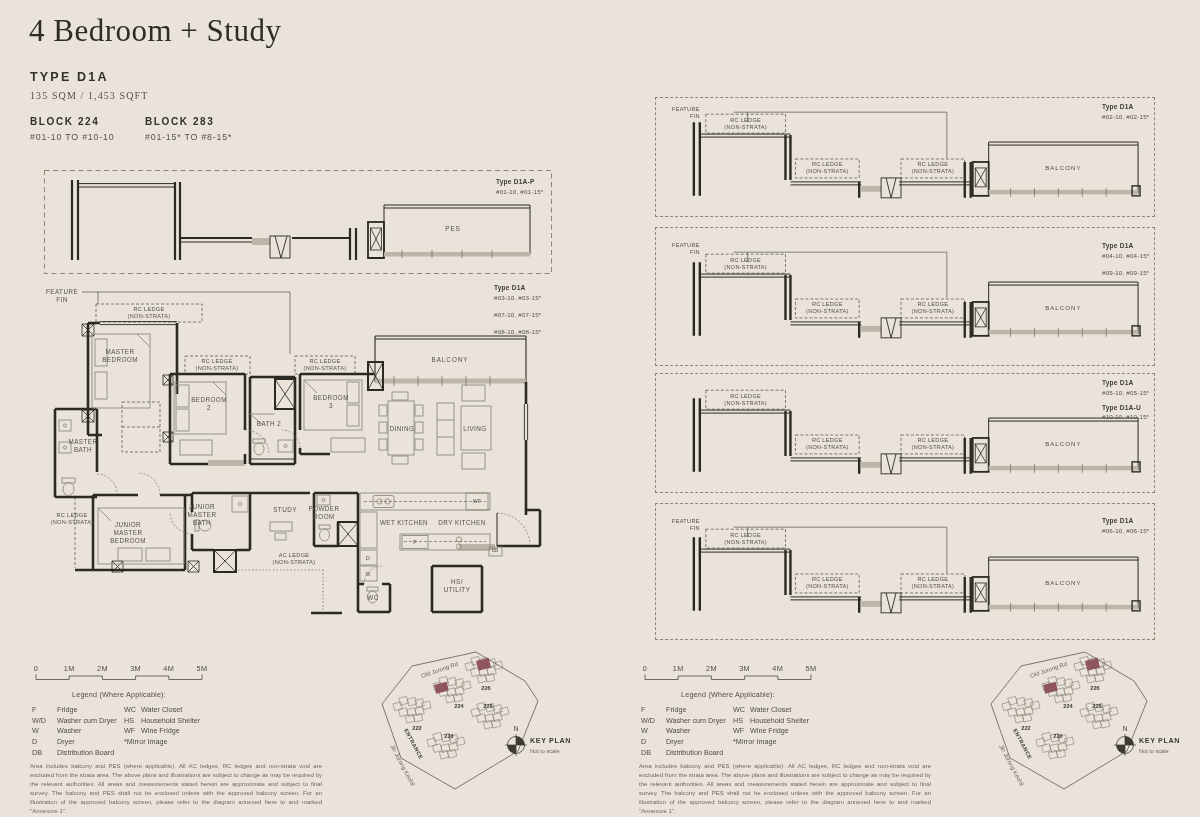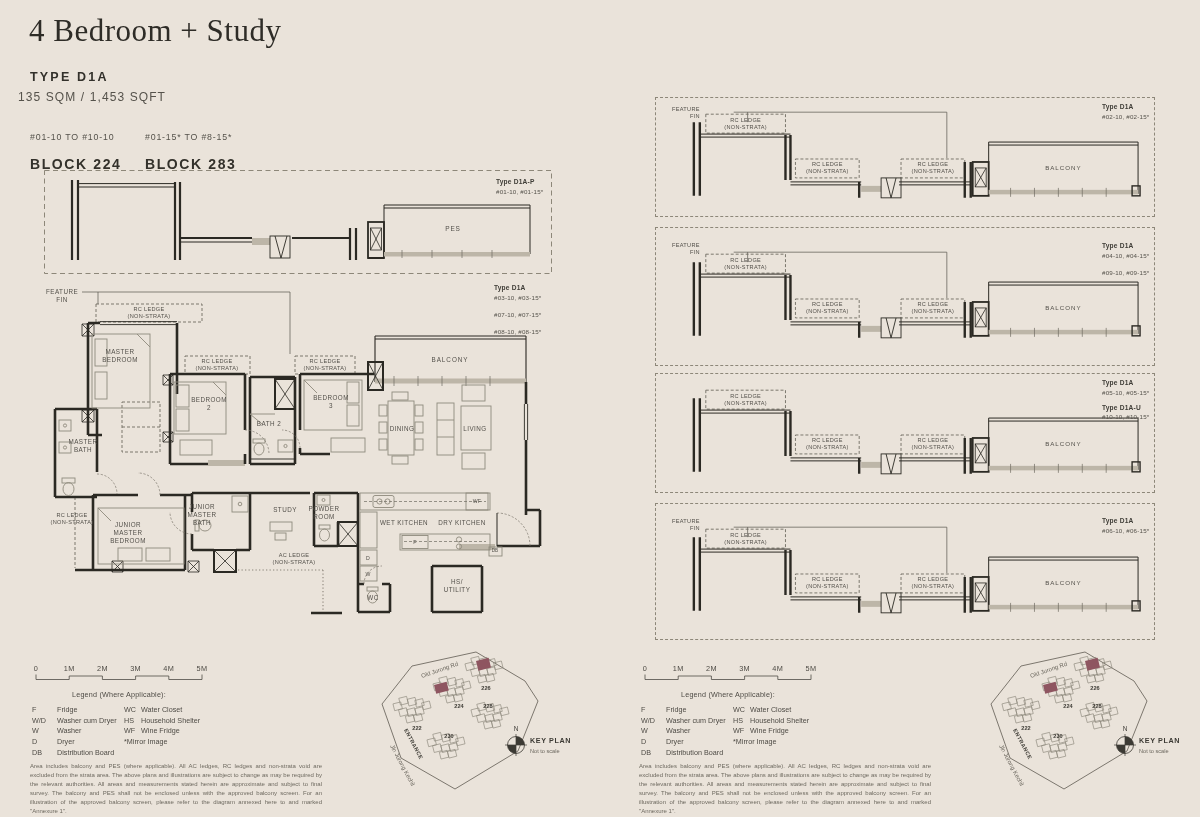--- a/index.html
+++ b/index.html
@@ -1,21 +1,21 @@
 <!DOCTYPE html>
 <html><head>
 <meta charset="utf-8">
 <style>
   html,body{margin:0;padding:0;background:#EAE3DA;}
   .page{position:relative;width:1200px;height:817px;background:#EAE3DA;font-family:"Liberation Sans",sans-serif;color:#3c3a34;overflow:hidden;}
   .abs{position:absolute;}
   .title{position:absolute;left:29px;top:13px;font-family:"Liberation Serif",serif;font-size:31px;color:#2e2c27;letter-spacing:.5px;}
   .utype-h{position:absolute;left:30px;top:70px;font-size:12.5px;font-weight:bold;letter-spacing:2.2px;color:#33312b;}
-  .uarea{position:absolute;left:18px;top:90px;font-size:12px;letter-spacing:1.1px;color:#55524b;}
-  .blk{position:absolute;font-size:14px;font-weight:bold;letter-spacing:1.6px;color:#33312b;margin-top:40px;}
+  .uarea{position:absolute;left:30px;top:90px;font-size:10px;letter-spacing:1.1px;color:#55524b;font-family:Liberation Serif, serif;}
+  .blk{position:absolute;font-size:10px;font-weight:bold;letter-spacing:1.6px;color:#33312b;}
   .blkr{position:absolute;font-size:8.8px;letter-spacing:.8px;color:#55524b;}
   .rlabel{position:absolute;transform:translate(-50%,-50%);font-size:6.3px;letter-spacing:.45px;color:#53504a;text-align:center;line-height:1.28;white-space:nowrap;}
   .rlabel.sm{font-size:5.6px;letter-spacing:.3px;}
   .rlabel.xs{font-size:5.2px;letter-spacing:.1px;}
   .vpanel{position:absolute;width:498px;border:1px dashed #8d8779;display:flex;align-items:center;}
   .ffin{position:absolute;font-size:5.6px;line-height:1.3;color:#53504a;text-align:right;letter-spacing:.3px;}
   .ovl{position:absolute;width:88px;line-height:1.3;}
   .ovl div:empty{display:none;}
   .ut{font-size:6.6px;font-weight:bold;color:#3f3d37;letter-spacing:.2px;}
   .uu{font-size:6.2px;color:#55524b;letter-spacing:.2px;margin-top:1px;}

